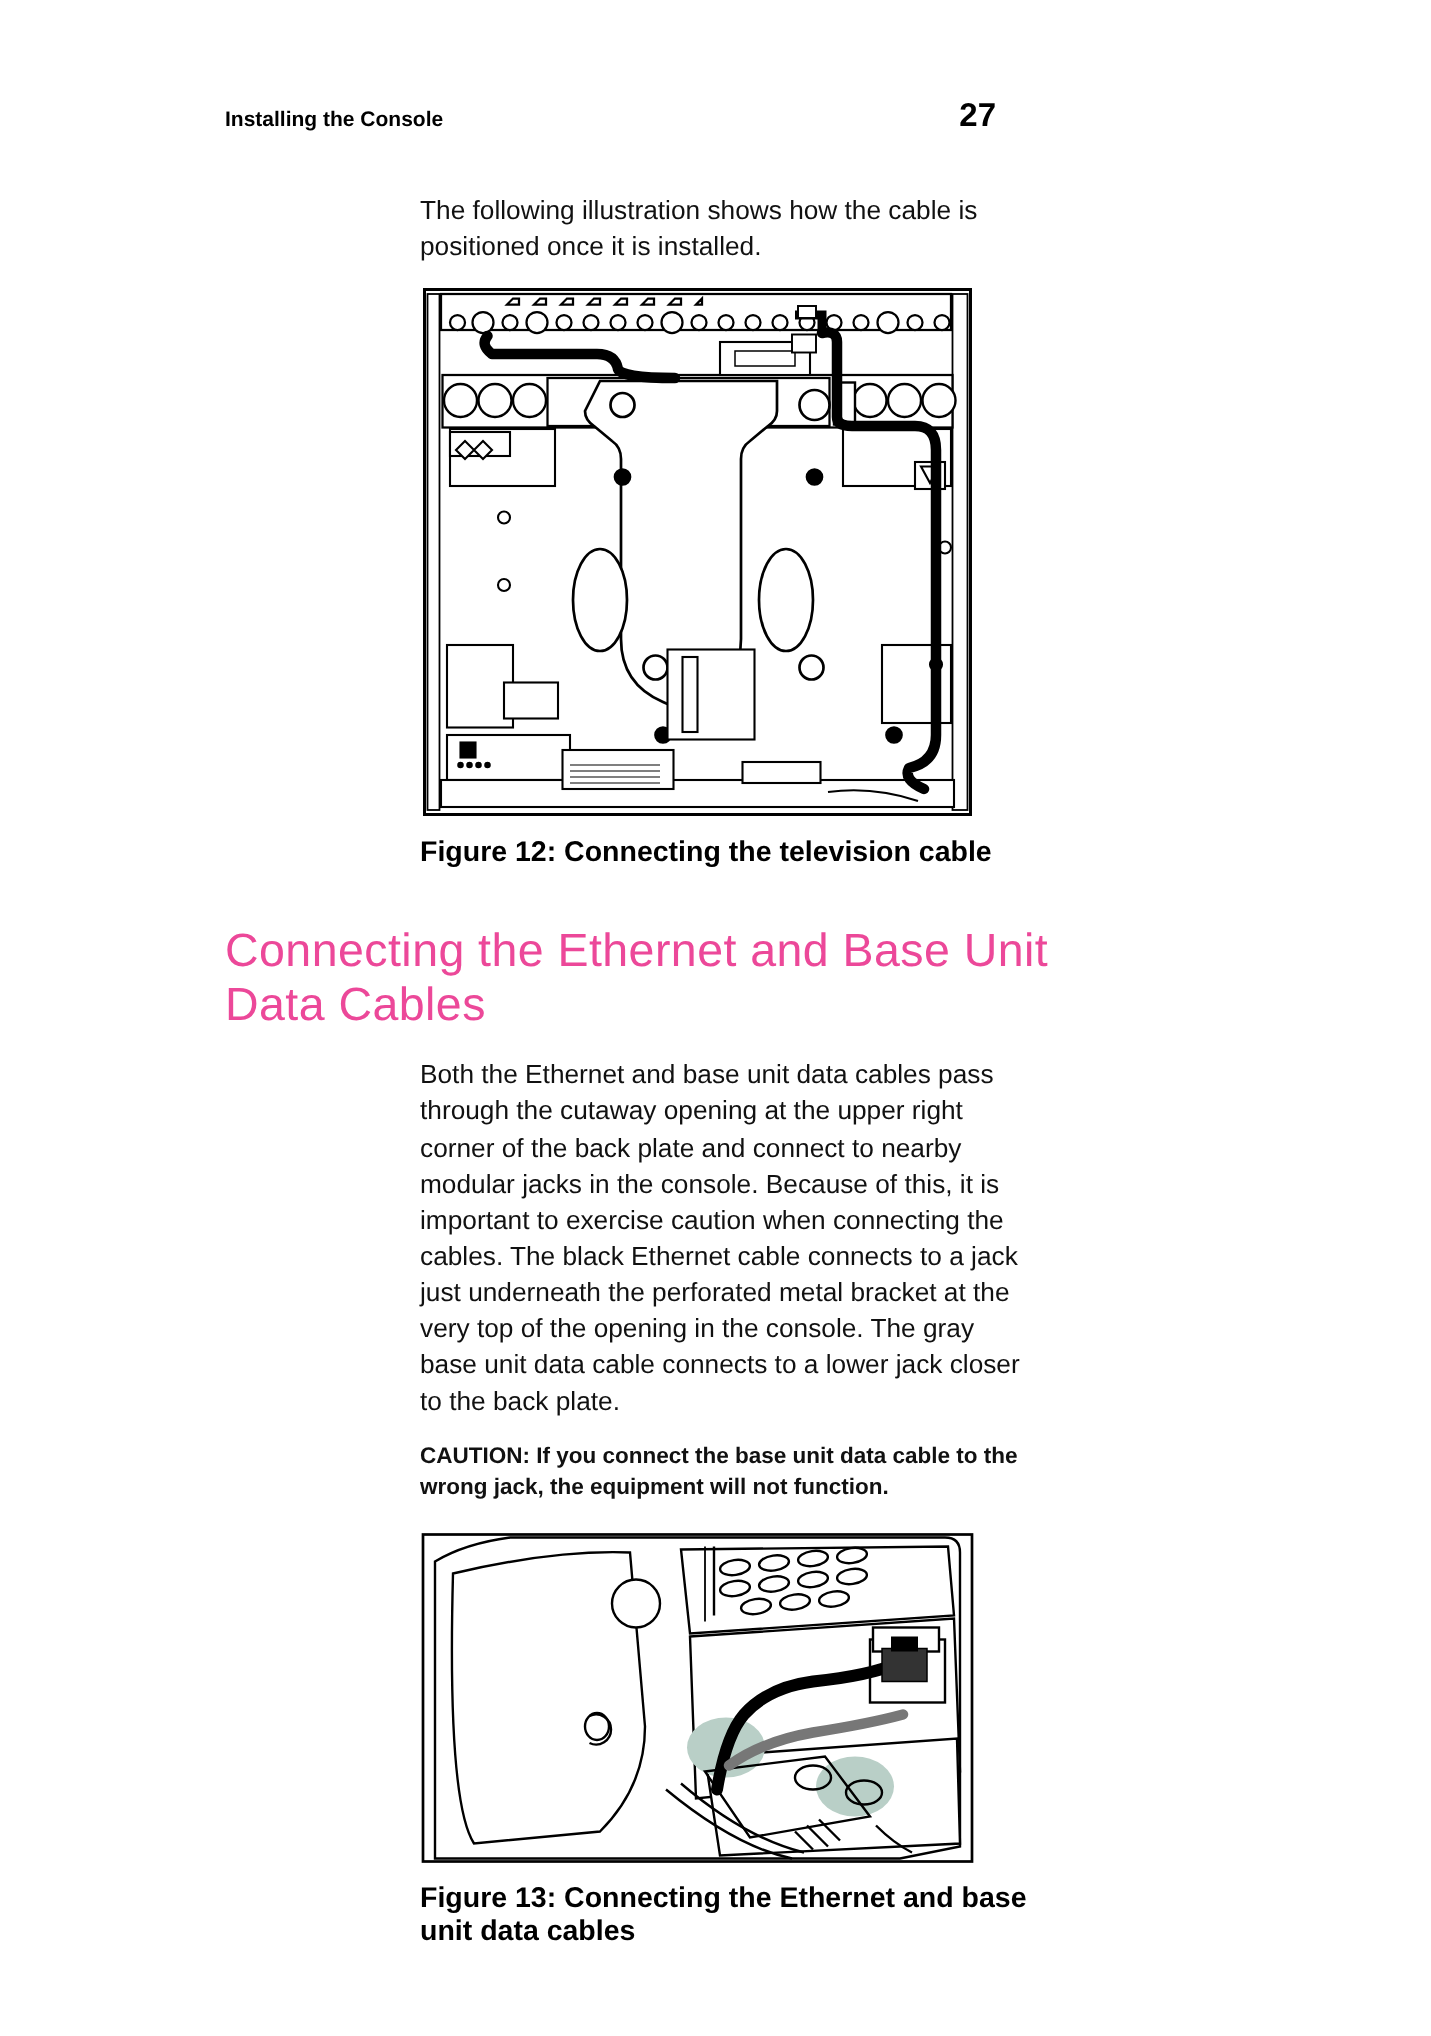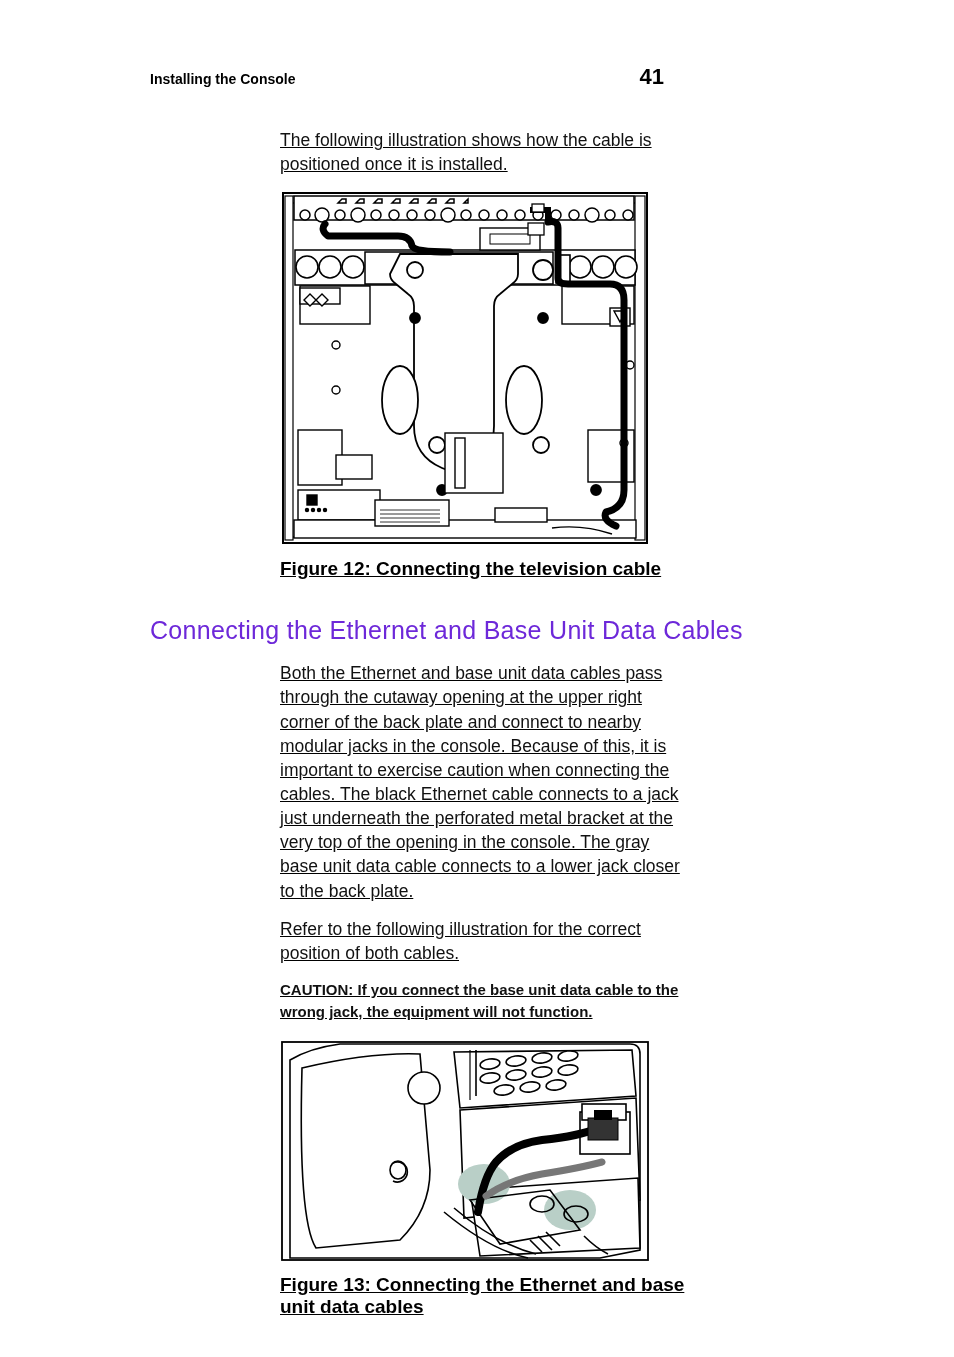--- a/index.html
+++ b/index.html
@@ -32,21 +32,20 @@
       font-size: 14px;
     }
     .running-head .page-number {
       font-family: Arial, Helvetica, sans-serif;
       font-weight: 700;
       font-size: 22px;
     }
     .body-col {
       margin-left: 130px;
       margin-right: 70px;
-      text-decoration: underline;
     }
     .body-col p {
       font-size: 17.5px;
       line-height: 1.38;
       margin-bottom: 14px;
       font-family: 'Helvetica Neue', Arial, sans-serif;
       font-weight: 300;
       color: #111;
     }
     .body-col p.caution {
@@ -70,35 +69,35 @@
     .figure {
       position: relative;
       margin-bottom: 4px;
     }
     .figure svg {
       display: block;
     }
     h2.section {
       font-family: 'Helvetica Neue', Arial, sans-serif;
       font-weight: 300;
-      font-size: 25px;
-      color: #6d28d9;
+      font-size: 31px;
+      color: #ec4899;
       letter-spacing: 0.3px;
       margin-bottom: 16px;
       margin-left: 0;
     }
   </style>
 </head>
 <body>
 
 <div class="page">
 
   <div class="running-head">
     <span class="title">Installing the Console</span>
-    <span class="page-number">41</span>
+    <span class="page-number">27</span>
   </div>
 
   <div class="body-col">
     <p>The following illustration shows how the cable is positioned once it is installed.</p>
 
     <div class="figure">
       <svg width="370" height="356" viewBox="0 0 370 356">
 
         <rect x="3" y="3" width="364" height="350" fill="#fff" stroke="#000" stroke-width="2"></rect>
         <rect x="9" y="13" width="352" height="334" fill="none" stroke="#000" stroke-width="1.5"></rect>
@@ -210,21 +209,20 @@
       </svg>
     </div>
 
     <div class="fig-caption">Figure 12: Connecting the television cable</div>
   </div>
 
   <h2 class="section">Connecting the Ethernet and Base Unit Data Cables</h2>
 
   <div class="body-col">
     <p>Both the Ethernet and base unit data cables pass through the cutaway opening at the upper right corner of the back plate and connect to nearby modular jacks in the console. Because of this, it is important to exercise caution when connecting the cables. The black Ethernet cable connects to a jack just underneath the perforated metal bracket at the very top of the opening in the console. The gray base unit data cable connects to a lower jack closer to the back plate.</p>
-    <p>Refer to the following illustration for the correct position of both cables.</p>
     <p class="caution">CAUTION: If you connect the base unit data cable to the wrong jack, the equipment will not function.</p>
 
     <div class="figure">
       <svg width="370" height="222" viewBox="0 0 370 222">
 
         <rect x="2" y="2" width="366" height="218" fill="#fff" stroke="#000" stroke-width="1.8"></rect>
 
         <g stroke="#000" stroke-width="1.6" fill="#fff">
           <path d="M10 20 Q30 8 60 4 L350 4 Q360 4 360 14 L360 210 L320 218 L10 218 Z"></path>
 

